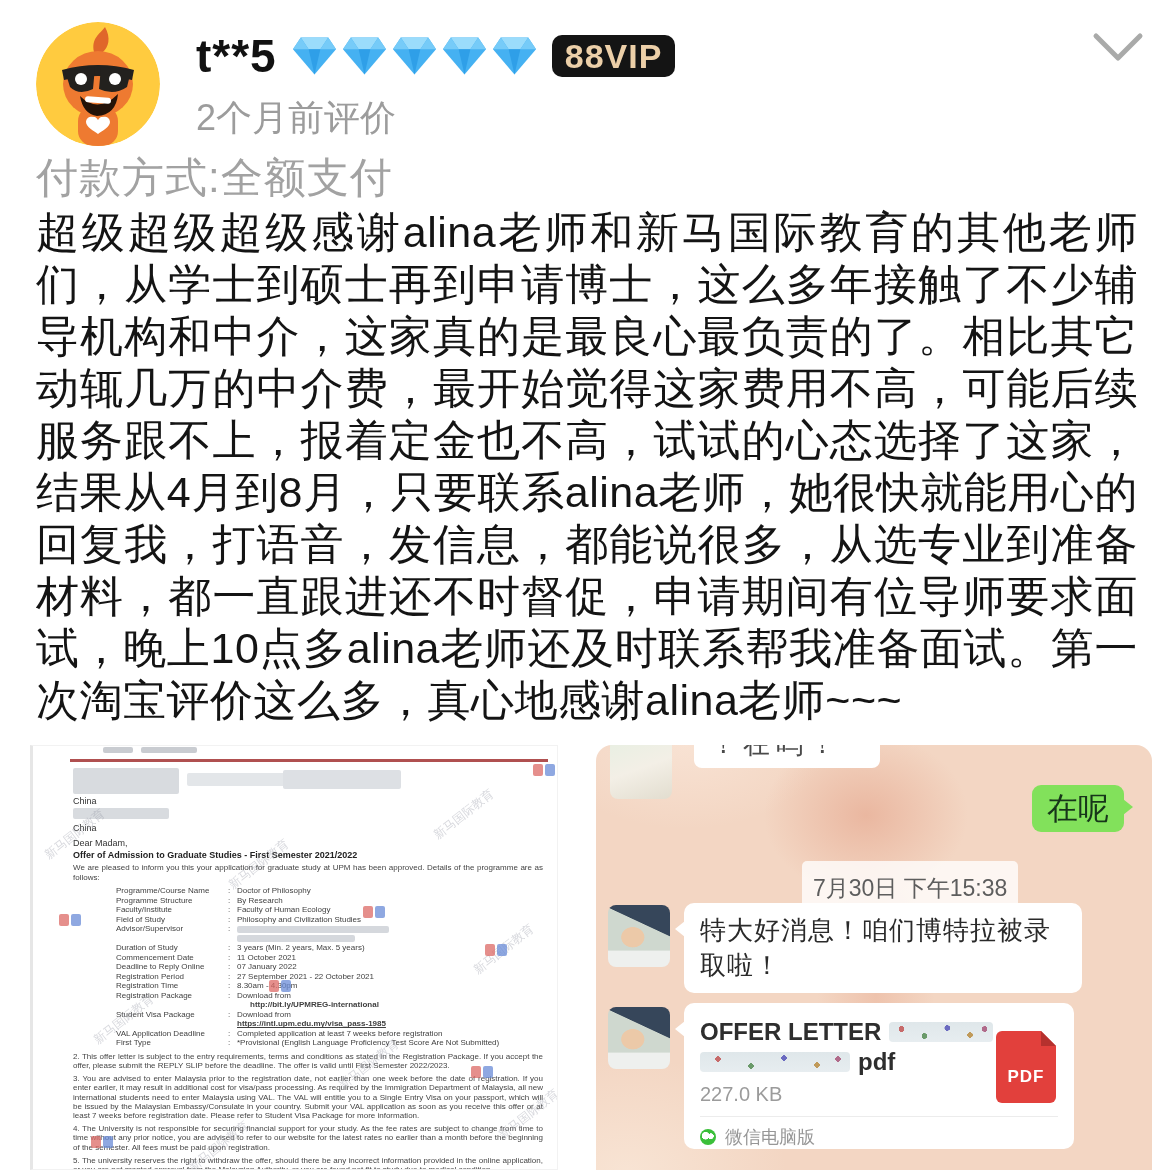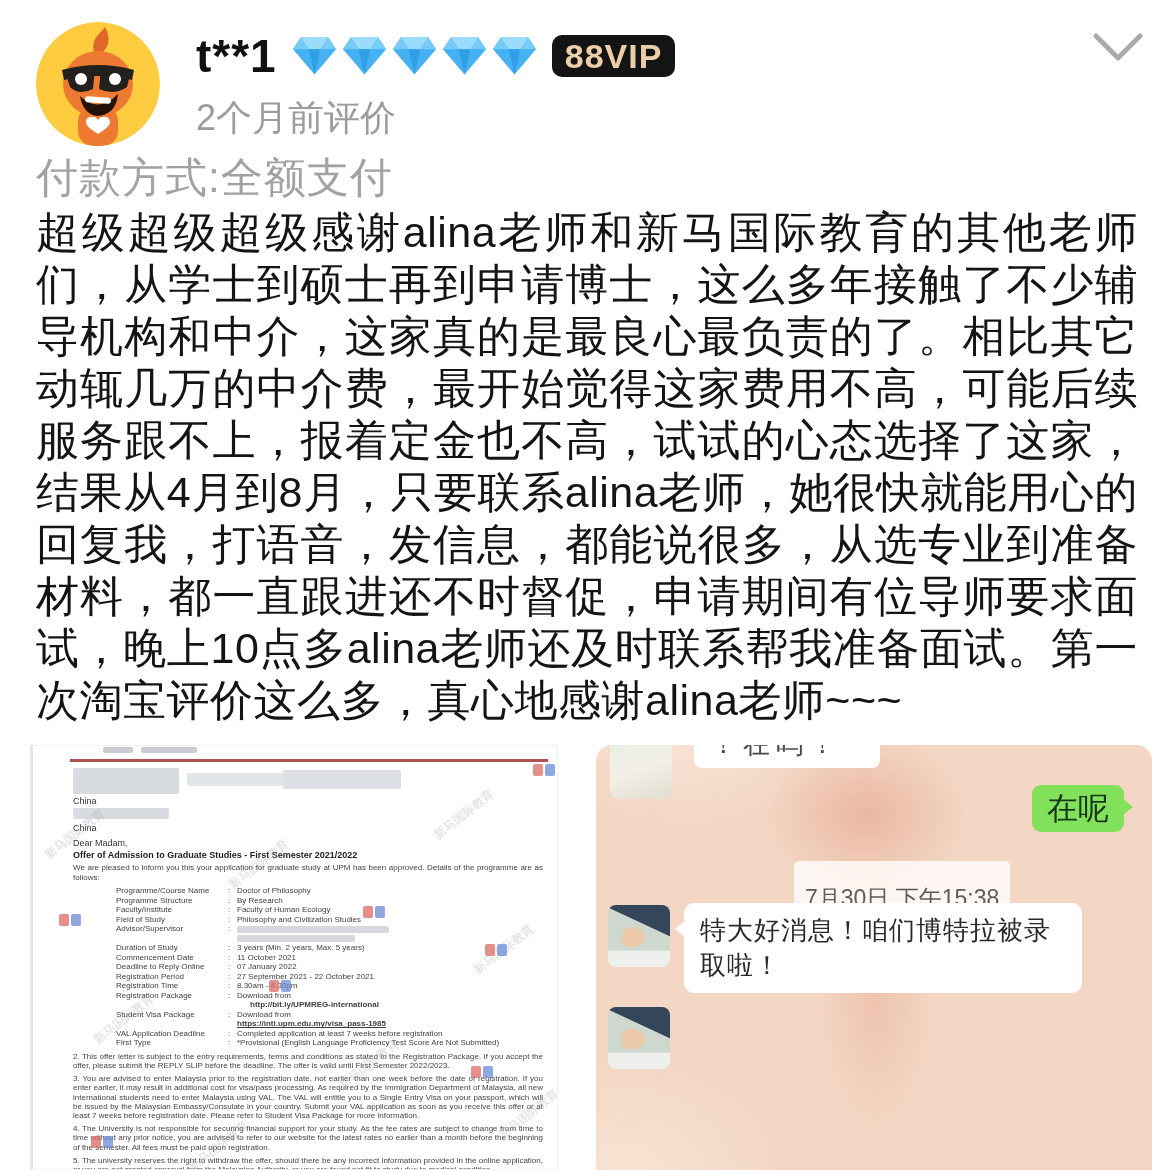--- a/index.html
+++ b/index.html
@@ -83,21 +83,21 @@
       linear-gradient(0deg, #eef0ee 0%, #eef0ee 26%, rgba(238,240,238,0) 27%),
       #cfd8cf;
   }
   .wx-avatar.pale { background: linear-gradient(160deg,#e7efe2 0%, #f3efe6 50%, #e2ddcf 100%); }
   .wx-bubble-top { position:absolute; left:98px; top:-35px; width:186px; height:58px; background:#fff; border-radius:8px; overflow:visible; }
   .wx-bubble-top span { position:absolute; left:16px; bottom:6px; font-size:27px; color:#4a4a4a; letter-spacing:6px; white-space:nowrap; }
   .wx-green { position:absolute; left:436px; top:40px; height:47px; padding:12px 15px; background:var(--wx-green,#82e15b);
               border-radius:9px; display:flex; align-items:center; font-size:31px; color:#17351a; }
   .wx-green::after { content:""; position:absolute; right:-9px; top:14px; border-top:8px solid transparent;
                      border-bottom:8px solid transparent; border-left:10px solid var(--wx-green,#82e15b); }
-  .wx-time { position:absolute; left:198px; top:116px; padding:22px 11px; background:rgba(255,255,255,0.78);
+  .wx-time { position:absolute; left:206px; top:116px; padding:12px 11px; background:rgba(255,255,255,0.78);
              border-radius:5px; font-size:23px; color:#5d5d5d; white-space:nowrap; }
   .wx-msg { position:absolute; left:88px; top:158px; width:398px; background:#fff; border-radius:10px;
             padding:10px 16px; font-size:26px; line-height:35px; color:#2a2a2a; letter-spacing:1px; }
   .wx-msg::before, .wx-card::before { content:""; position:absolute; left:-9px; top:18px; border-top:8px solid transparent;
             border-bottom:8px solid transparent; border-right:10px solid #fff; }
   .wx-card { position:absolute; left:88px; top:258px; width:390px; height:146px; background:#fff; border-radius:10px;
              padding:14px 16px 10px 16px; }
   .file-line { font-size:24px; font-weight:bold; color:#2e2e2e; line-height:30px; display:flex; align-items:center; gap:8px; }
   .mosaic { display:inline-block; height:20px; border-radius:4px;
     background:
@@ -134,21 +134,21 @@
       <path d="M29 49 L59 45 L57 67 Q43 74 34 65 Z" fill="#23211e"></path>
       <path d="M65 45 L95 49 L91 65 Q78 74 63 67 Z" fill="#23211e"></path>
       <circle cx="45" cy="57" r="6" fill="#ffffff"></circle>
       <circle cx="79" cy="57" r="6" fill="#ffffff"></circle>
       <path d="M44 74 Q62 92 82 72 Q80 93 61 94 Q47 92 44 74 Z" fill="#241309"></path>
       <rect x="49" y="75" width="26" height="6" rx="3" fill="#ffffff" transform="rotate(4 62 78)"></rect>
     </svg>
   </div>
 
   <div class="name-row">
-    <span class="username">t**1</span>
+    <span class="username">t**5</span>
     <span class="diamonds">
       <svg width="47" height="44" viewBox="0 0 48 44">
           <polygon points="10,3 38,3 46,15 24,41 2,15" fill="#45b1f2"></polygon>
           <polygon points="10,3 38,3 30,15 18,15" fill="#9bdcfb"></polygon>
           <polygon points="10,3 18,15 2,15" fill="#76cbf8"></polygon>
           <polygon points="38,3 30,15 46,15" fill="#76cbf8"></polygon>
           <polygon points="18,15 30,15 24,41" fill="#2f9fe8"></polygon>
         </svg>
       <svg width="47" height="44" viewBox="0 0 48 44">
           <polygon points="10,3 38,3 46,15 24,41 2,15" fill="#45b1f2"></polygon>
@@ -351,15 +351,36 @@
     </div>
 
     <div class="wx-time">7月30日 下午15:38</div>
 
     <div class="wx-avatar photo" style="left:12px; top:160px;"></div>
     <div class="wx-msg">
       <span>特大好消息！咱们博特拉被录取啦！</span>
     </div>
 
     <div class="wx-avatar photo" style="left:12px; top:262px;"></div>
+    <div class="wx-card">
+      <div class="file-line">
+        <span>OFFER LETTER</span>
+        <span class="mosaic" style="width:104px;"></span>
+      </div>
+      <div class="file-line">
+        <span class="mosaic" style="width:150px;"></span>
+        <span>pdf</span>
+      </div>
+      <div class="file-size">227.0 KB</div>
+      <div class="file-divider"></div>
+      <div class="file-footer">
+        <span class="wechat-dot"></span>
+        <span>微信电脑版</span>
+      </div>
+      <div class="pdf-icon">
+        <span class="pdf-fold-w"></span>
+        <span class="pdf-fold-d"></span>
+        <span class="pdf-label">PDF</span>
+      </div>
+    </div>
   </div>
 
 </div>
 
 </body></html>

